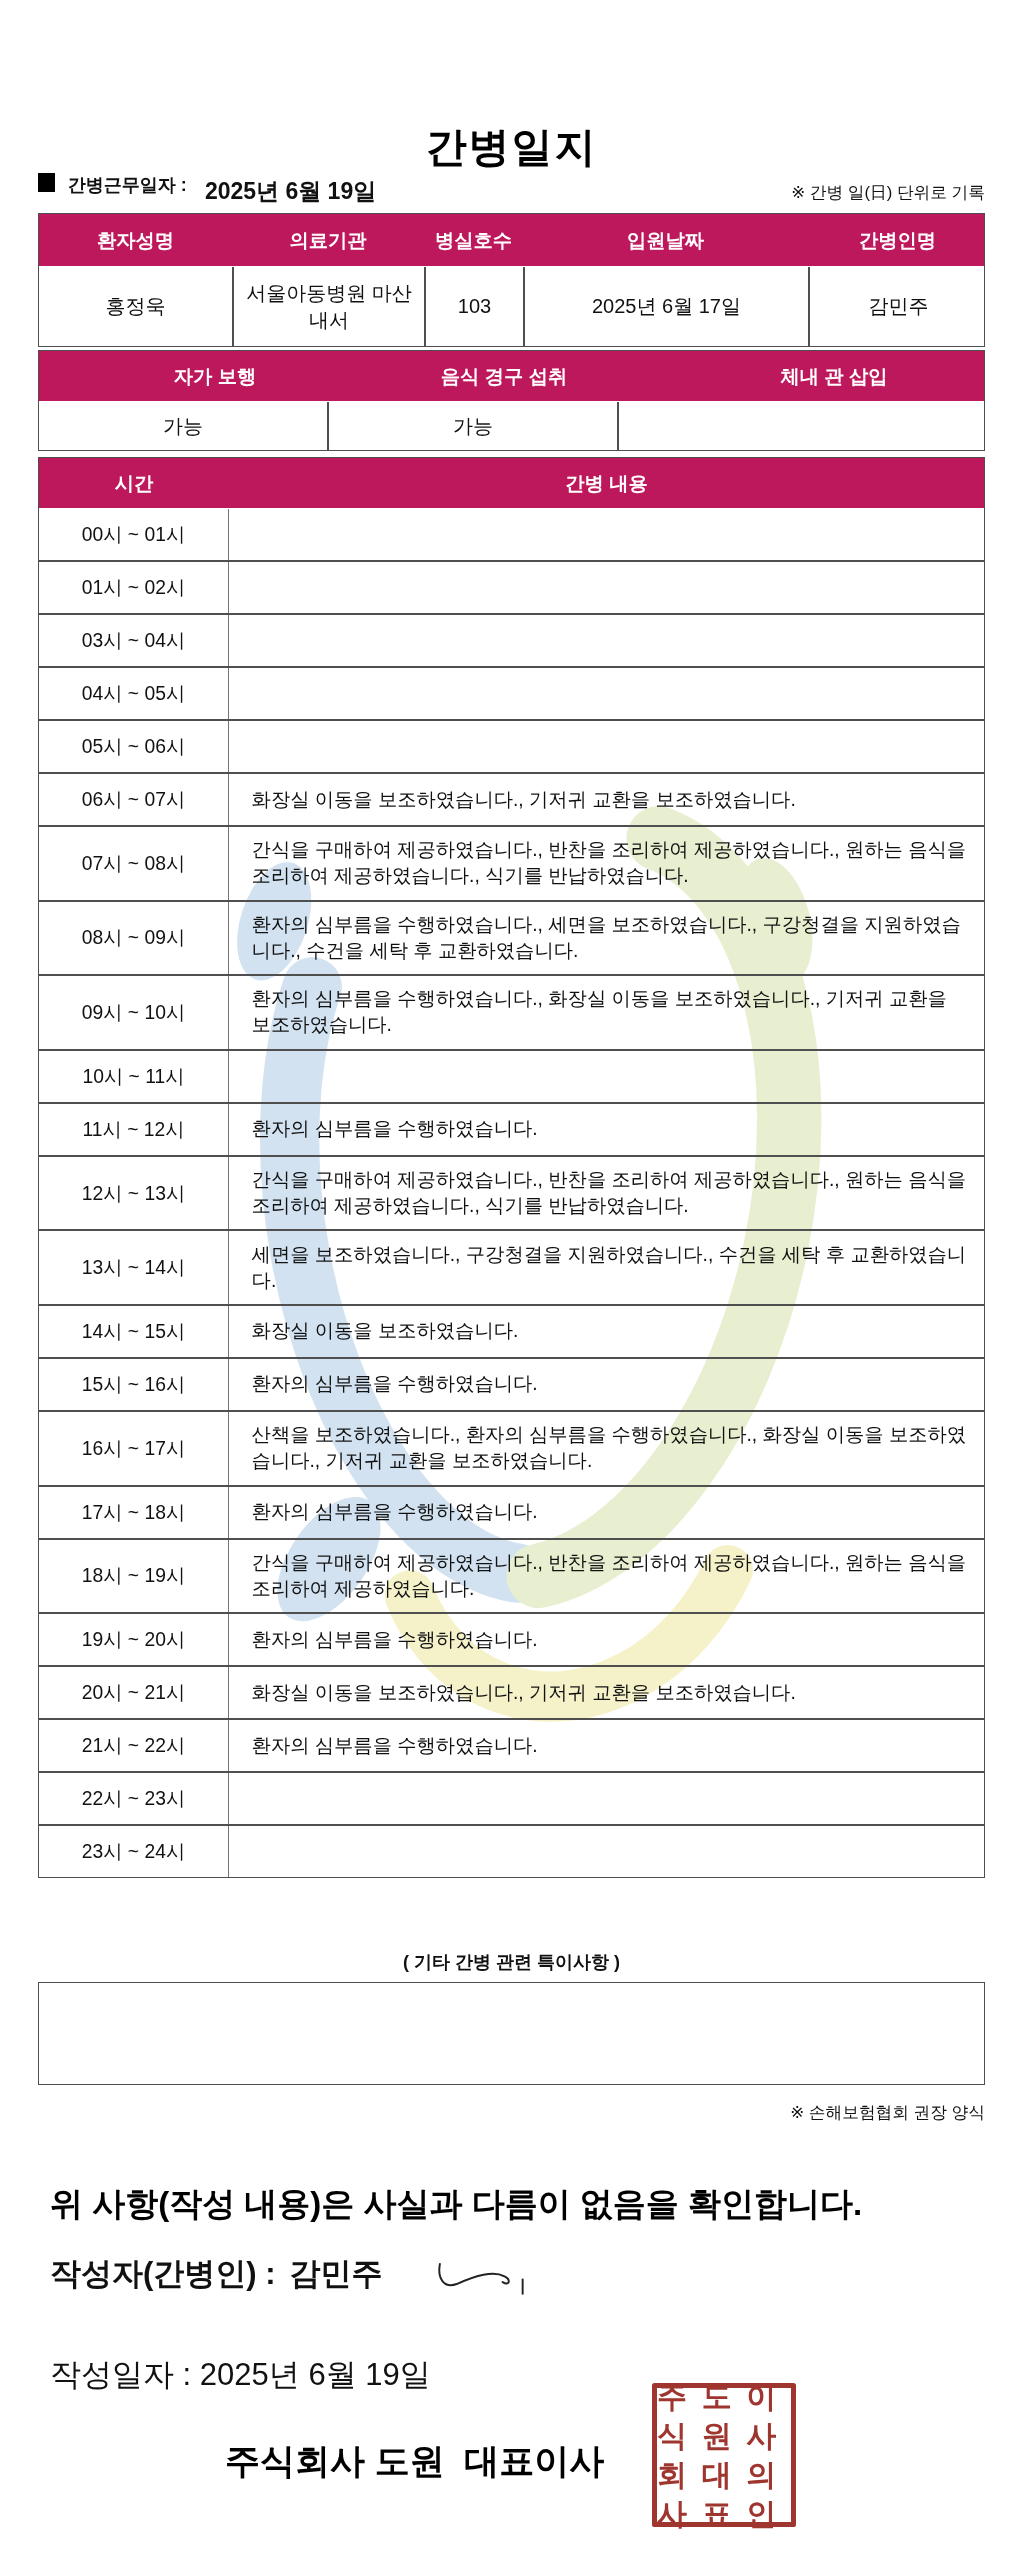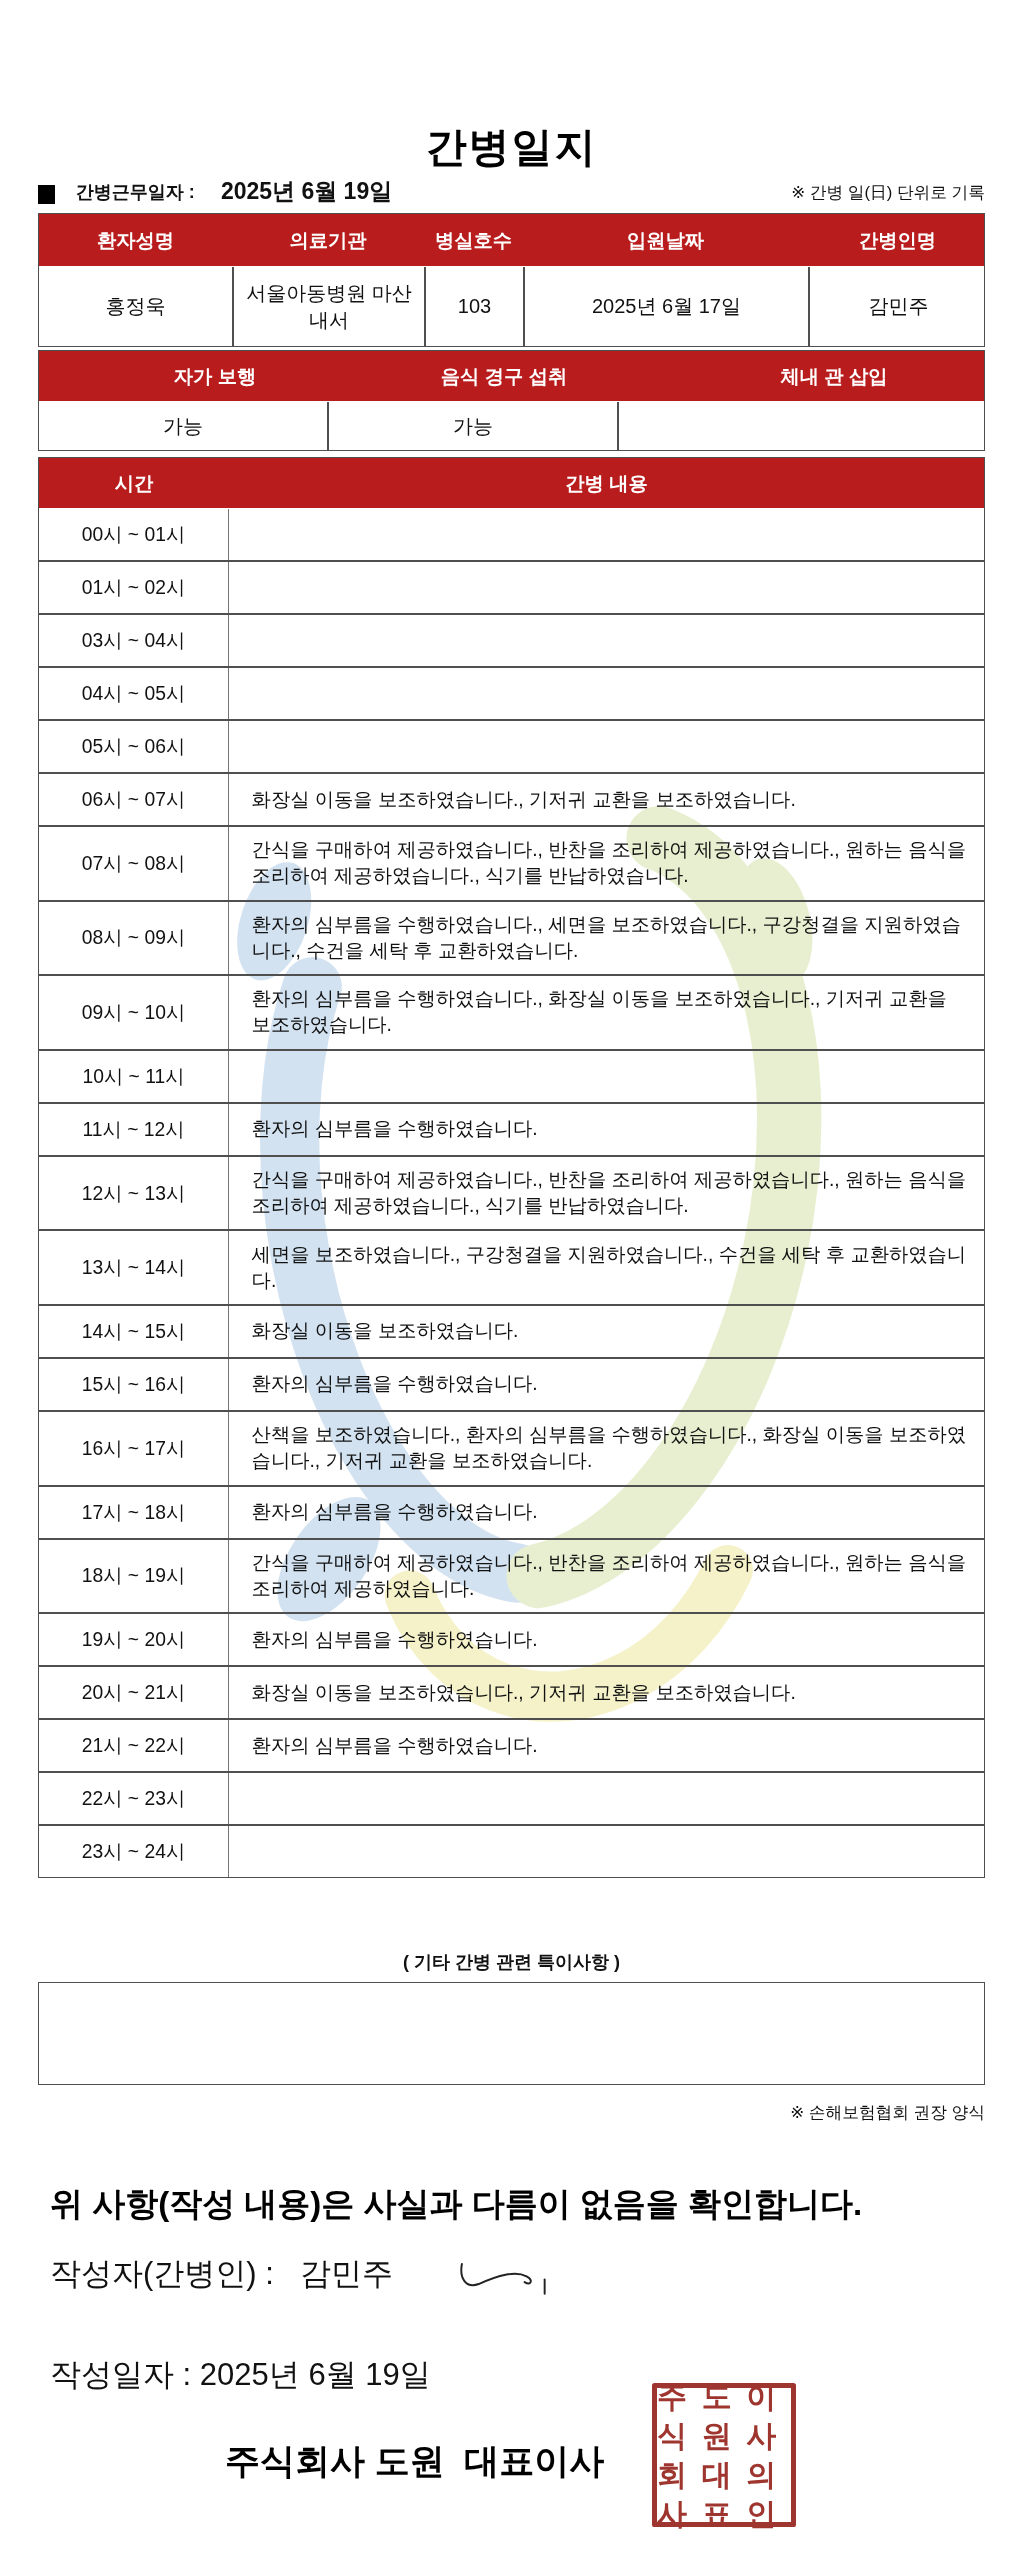--- a/index.html
+++ b/index.html
@@ -6,28 +6,28 @@
   .page{position:relative;width:1023px;height:2576px;background:#fff;overflow:hidden;
         font-family:"Liberation Sans","DejaVu Sans",sans-serif;color:#111;}
   .content{position:relative;z-index:1;}
   
   .watermark{position:absolute;left:213px;top:728px;z-index:0;opacity:.55;}
   
   .doc-title{position:absolute;top:76px;left:0;width:100%;text-align:center;
              font-size:41px;font-weight:800;letter-spacing:1.9px;color:#000;margin-top:44px;}
   .meta-row{position:absolute;top:173px;left:38px;width:947px;display:flex;
             justify-content:space-between;align-items:flex-end;}
-  .meta-left{font-size:18px;font-weight:600;display:flex;align-items:flex-end;gap:21px;}
+  .meta-left{font-size:18px;font-weight:600;display:flex;align-items:flex-start;gap:13px;}
   .bullet{display:inline-block;width:16.7px;height:19.3px;background:#000;}
   .meta-date{font-size:23px;font-weight:600;position:relative;top:2.6px;margin-left:5.2px;}
   .unit-note{font-size:16.7px;color:#111;}
   
   .tbl{position:absolute;left:38px;width:947px;border:1.9px solid #4f4f4f;box-sizing:border-box;}
   .grid{display:grid;}
-  .hband{background:#b91c1c;}
+  .hband{background:#be185d;}
   .hcell{color:#fff;font-size:19.3px;font-weight:bold;display:flex;align-items:center;
          justify-content:center;text-align:center;}
   .vcell{font-size:20px;display:flex;align-items:center;justify-content:center;
          text-align:center;border-left:2.6px solid #4f4f4f;line-height:1.35;padding:3.9px 6.4px;
          box-sizing:border-box;background:transparent;}
   .vcell:first-child{border-left:none;}
   .hband .hcell{border-left:none;}
   .white-sep{border-top:1.3px solid #fff;}
   
   .trow{display:grid;grid-template-columns:190px 1fr;border-top:2.6px solid #4f4f4f;gap:11px;}
@@ -39,21 +39,21 @@
   
   .notes-heading{position:absolute;top:1950px;left:0;width:100%;text-align:center;
                  font-size:18px;font-weight:bold;}
   .notes-box{position:absolute;top:1982px;left:38px;width:947px;height:103px;
              border:1.9px solid #4f4f4f;box-sizing:border-box;background:transparent;
              font-size:18px;padding:6.4px;}
   .form-note{position:absolute;top:2101px;left:38px;width:947px;text-align:right;font-size:16.7px;}
   
   .statement{position:absolute;top:2182px;left:50px;font-size:33px;font-weight:bold;color:#000;}
   .author-line{position:absolute;top:2253px;left:50px;font-size:31px;display:flex;
-               align-items:center;gap:26px;}
+               align-items:center;gap:14px;font-weight:bold;}
   .date-line{position:absolute;top:2322px;left:50px;font-size:31px;margin-top:32px;}
   .signature{margin-left:39px;position:relative;top:5.2px;}
   .company-line{position:absolute;top:2438px;left:225px;font-size:35px;font-weight:bold;
                 white-space:pre;color:#000;}
   .seal{position:absolute;top:2383px;left:652px;width:144px;height:144px;box-sizing:border-box;
         border:5.8px solid #9e352e;border-radius:2.6px;display:flex;flex-direction:row;
         align-items:center;justify-content:center;}
   .seal div{font-size:30px;font-weight:bold;color:#9e352e;line-height:1.3;letter-spacing:0.6px;}
 </style>
 </head>

